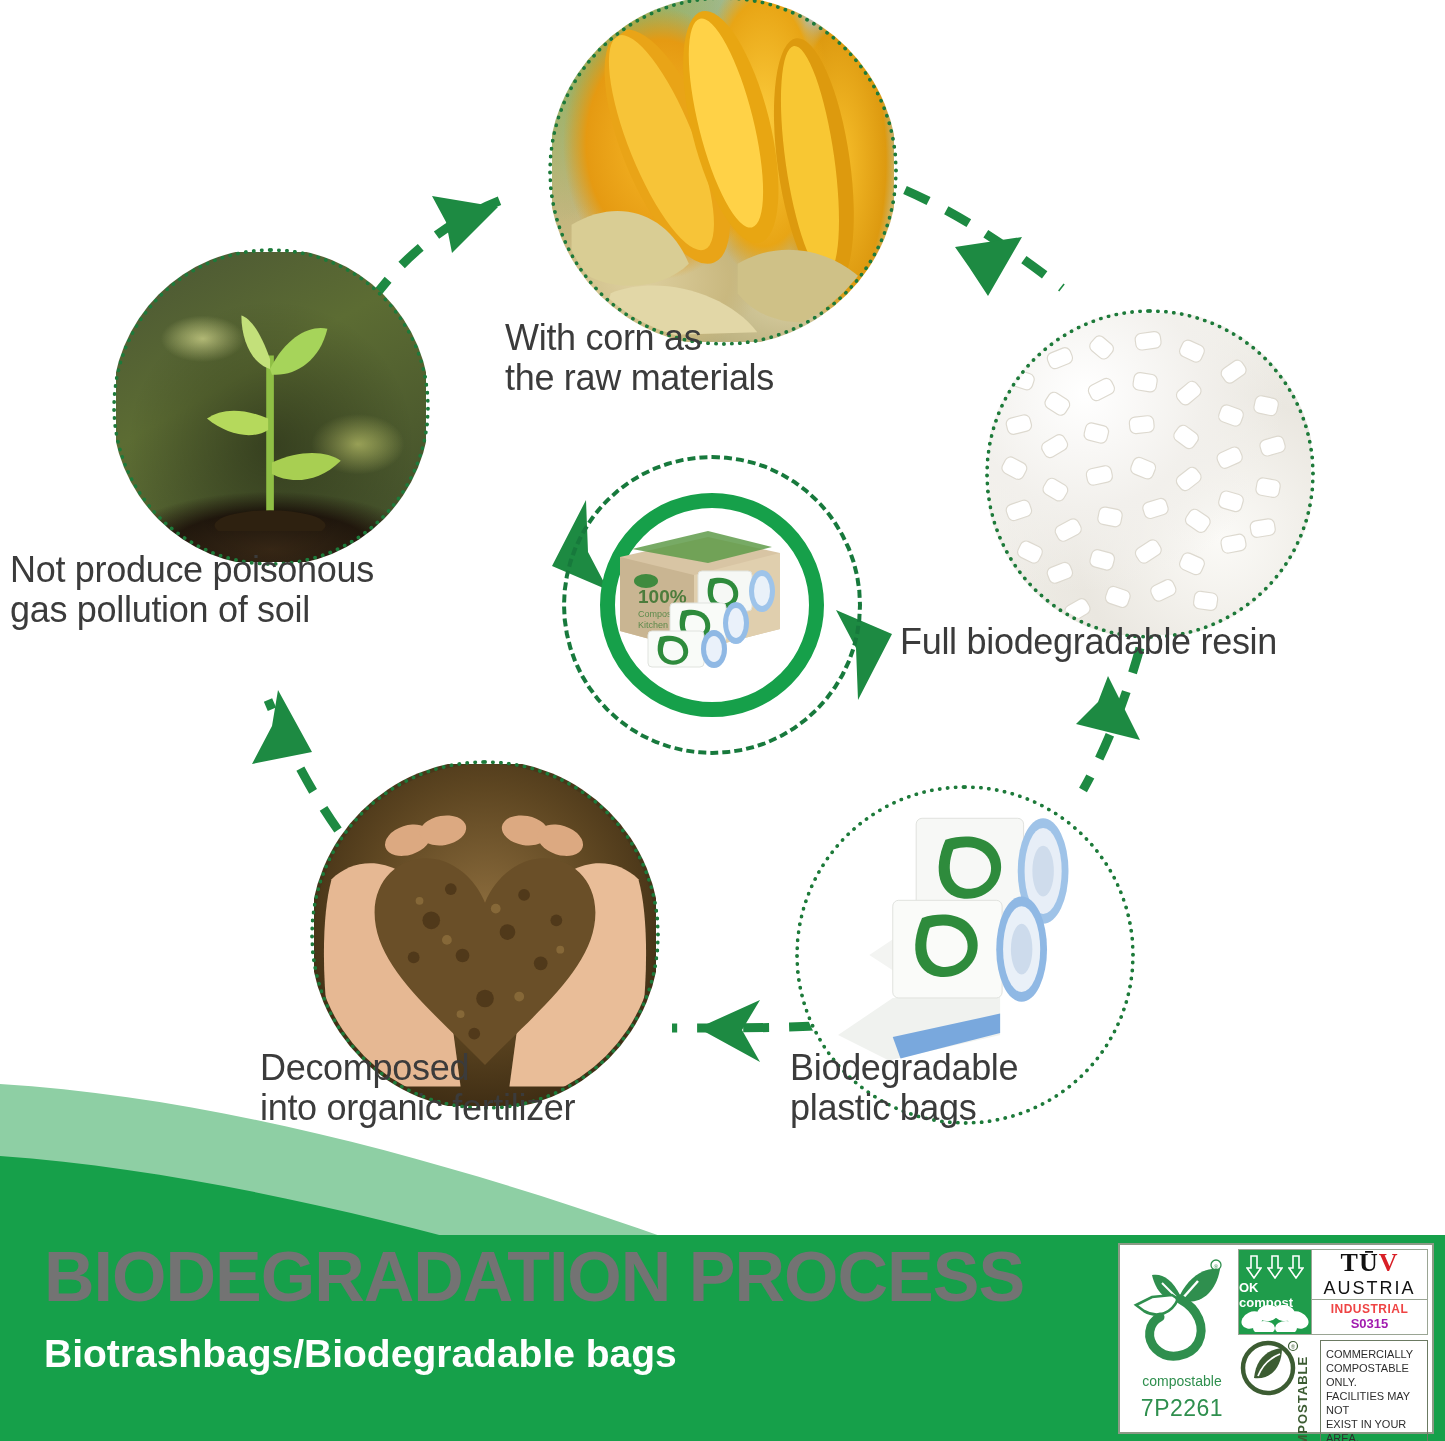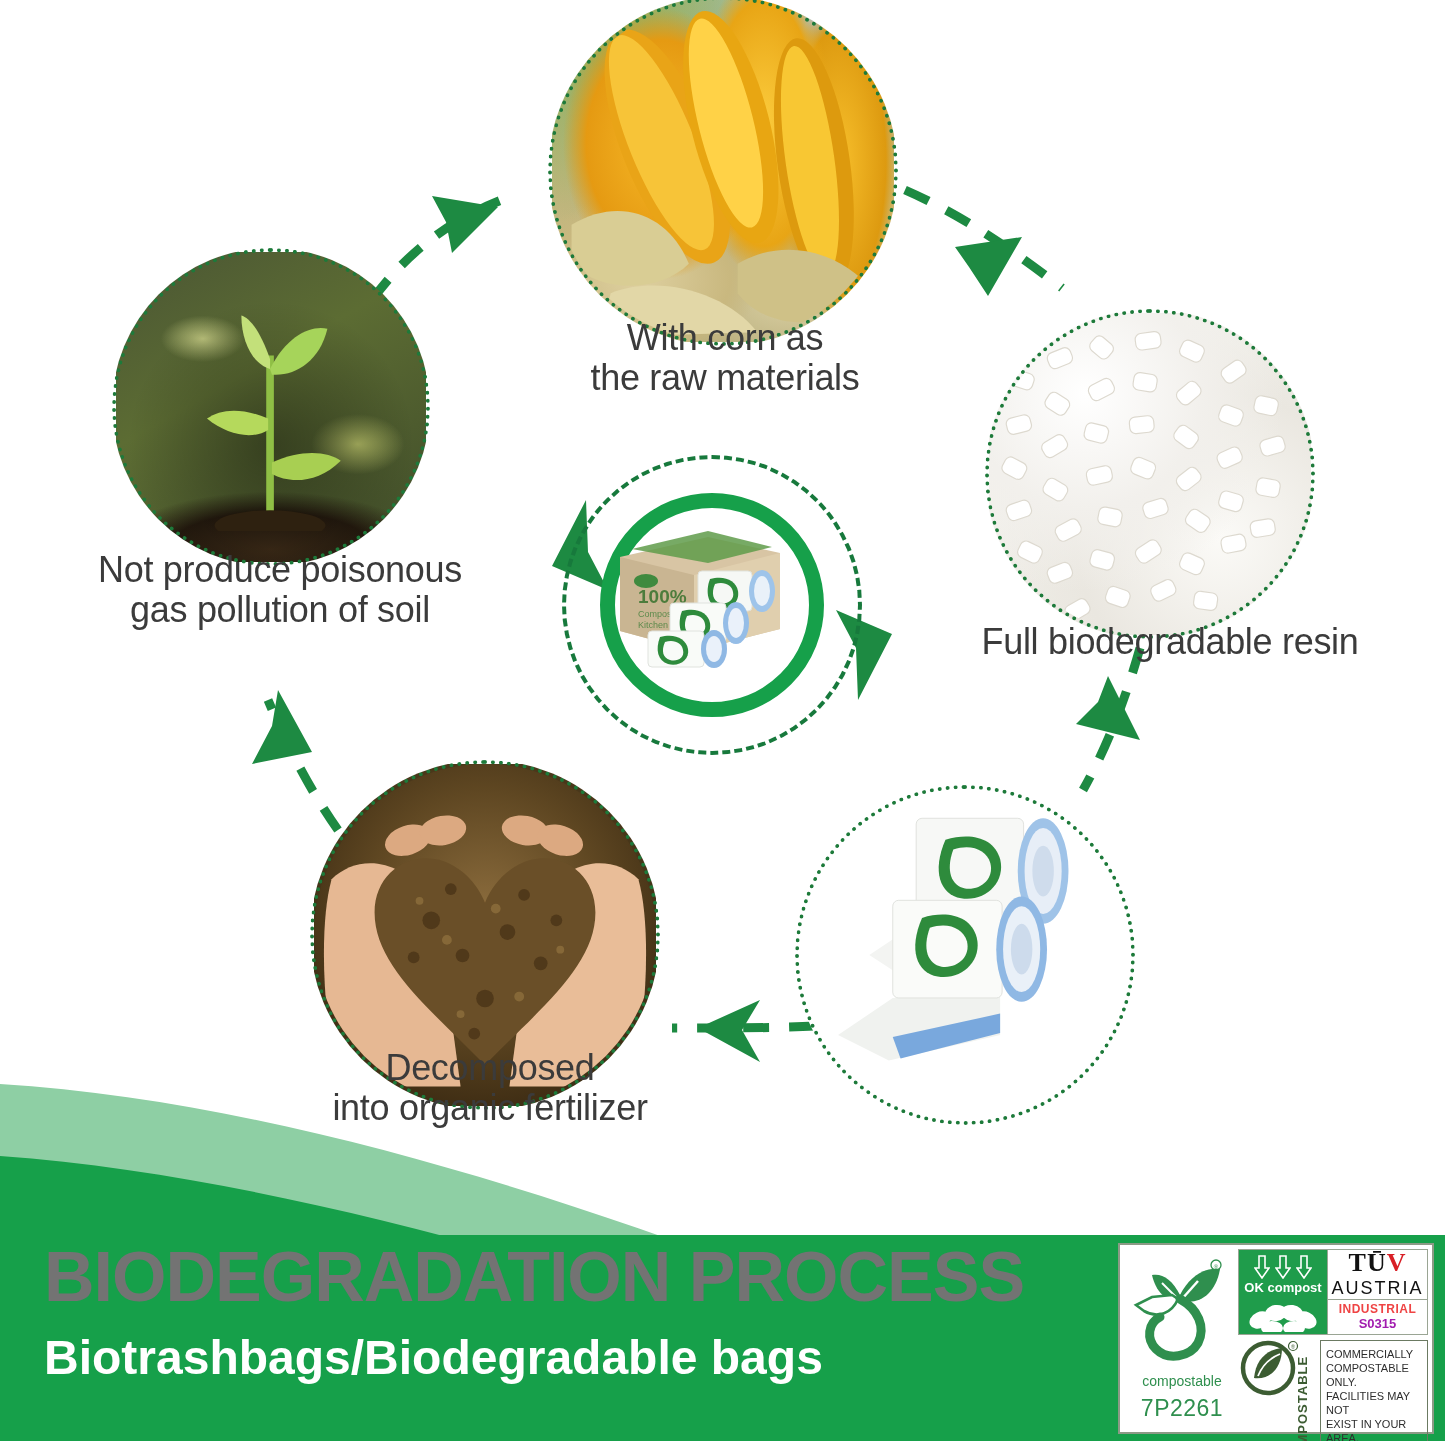--- a/index.html
+++ b/index.html
@@ -22,21 +22,20 @@
     position:relative;
     overflow:hidden;
     background-repeat:no-repeat;
     background-size:cover;
   }
   .circle.dotted  { border:4px dotted #1d7a3a; }
   .circle.dotted2 { border:4px dotted #1d7a3a; }
 
   .caption {
     position:absolute;
-    text-align:center;
     color:#3b3b3b;
     font-size:36px;
     line-height:1.12;
     letter-spacing:-0.3px;
     white-space:pre-line;
     font-family:"Liberation Sans", sans-serif;
   }
 
   
   #corn-circle { width:350px; height:350px; top:-4px; left:548px;
@@ -104,21 +103,21 @@
 
   
   #banner { position:absolute; left:0; top:1040px; width:1445px; height:401px; }
   #banner-text { position:absolute; left:44px; top:1242px; width:1060px; }
   #banner-title {
     color:#737373; font-size:70px; font-weight:bold;
     letter-spacing:-1px; line-height:1; white-space:nowrap;
     font-family:"Liberation Sans", sans-serif;
   }
   #banner-subtitle {
-    color:#ffffff; font-size:48px; font-weight:bold;
+    color:#ffffff; font-size:39px; font-weight:bold;
     margin-top:22px; line-height:1; white-space:nowrap;
     font-family:"Liberation Sans", sans-serif;
   }
 
   
   #certs {
     position:absolute; left:1118px; top:1243px;
     width:316px; height:191px;
     background:#ffffff; border:2px solid #8c9a86;
     display:flex;
@@ -132,21 +131,21 @@
     font-family:"Liberation Sans", sans-serif;
   }
   .cert-code {
     position:absolute; left:10px; top:150px; width:104px;
     color:#2f8f4e; font-size:23px; text-align:center; letter-spacing:0.5px;
     font-family:"Liberation Sans", sans-serif;
   }
   
   .tuv-row { display:flex; height:92px; border:1px solid #9aa594; margin:4px 4px 0 0; }
   .okcompost {
-    width:88px; background:#1f9c4b; position:relative;
+    width:72px; background:#1f9c4b; position:relative;
     display:flex; flex-direction:column; align-items:center;
   }
   .okc-arrows { margin-top:5px; display:flex; gap:5px; }
   .okc-label { color:#fff; font-size:13px; font-weight:bold; margin-top:1px;
     font-family:"Liberation Sans", sans-serif; }
   .okc-flower { position:absolute; bottom:2px; left:50%; transform:translateX(-50%); }
   .tuv-box { flex:1; display:flex; flex-direction:column; border-left:1px solid #9aa594; }
   .tuv-top { flex:1; display:flex; flex-direction:column; align-items:center; justify-content:center; }
   .tuv-mark { font-size:26px; font-weight:bold; color:#111; line-height:1;
     font-family:"Liberation Serif", serif; letter-spacing:1px; }
@@ -334,20 +333,22 @@
           <rect x="96" y="114" width="112" height="100" rx="6" fill="#fafbf9" stroke="#dfe1dd"></rect>
           <ellipse cx="228" cy="164" rx="26" ry="54" fill="#8fb8e4"></ellipse>
           <ellipse cx="228" cy="164" rx="19" ry="44" fill="#e9f0f8"></ellipse>
           <ellipse cx="228" cy="164" rx="11" ry="26" fill="#cddbec"></ellipse>
           <path d="M126,132 C152,124 176,130 182,152 C188,176 166,196 142,192 C120,188 112,164 126,132 Z" fill="#2e8b3c"></path>
           <path d="M134,142 C152,136 168,142 172,156 C176,172 162,184 146,182 C132,179 126,164 134,142 Z" fill="#fafbf9"></path>
           <path d="M96,254 L206,230 L206,250 L104,276 Z" fill="#79a8dd"></path>
         </g>
       </svg>
     </div>
+    <div id="bags-caption" class="caption">Biodegradable
+plastic bags</div>
   </div>
 
   <div class="node">
     <div id="compost-circle" class="circle dotted">
       <svg id="compost-art" viewBox="0 0 350 350">
         <defs>
           <radialGradient id="soilg" cx="50%" cy="42%" r="62%">
             <stop offset="0%" stop-color="#8a6b3c"></stop>
             <stop offset="55%" stop-color="#5f4722"></stop>
             <stop offset="100%" stop-color="#3b2a12"></stop>

